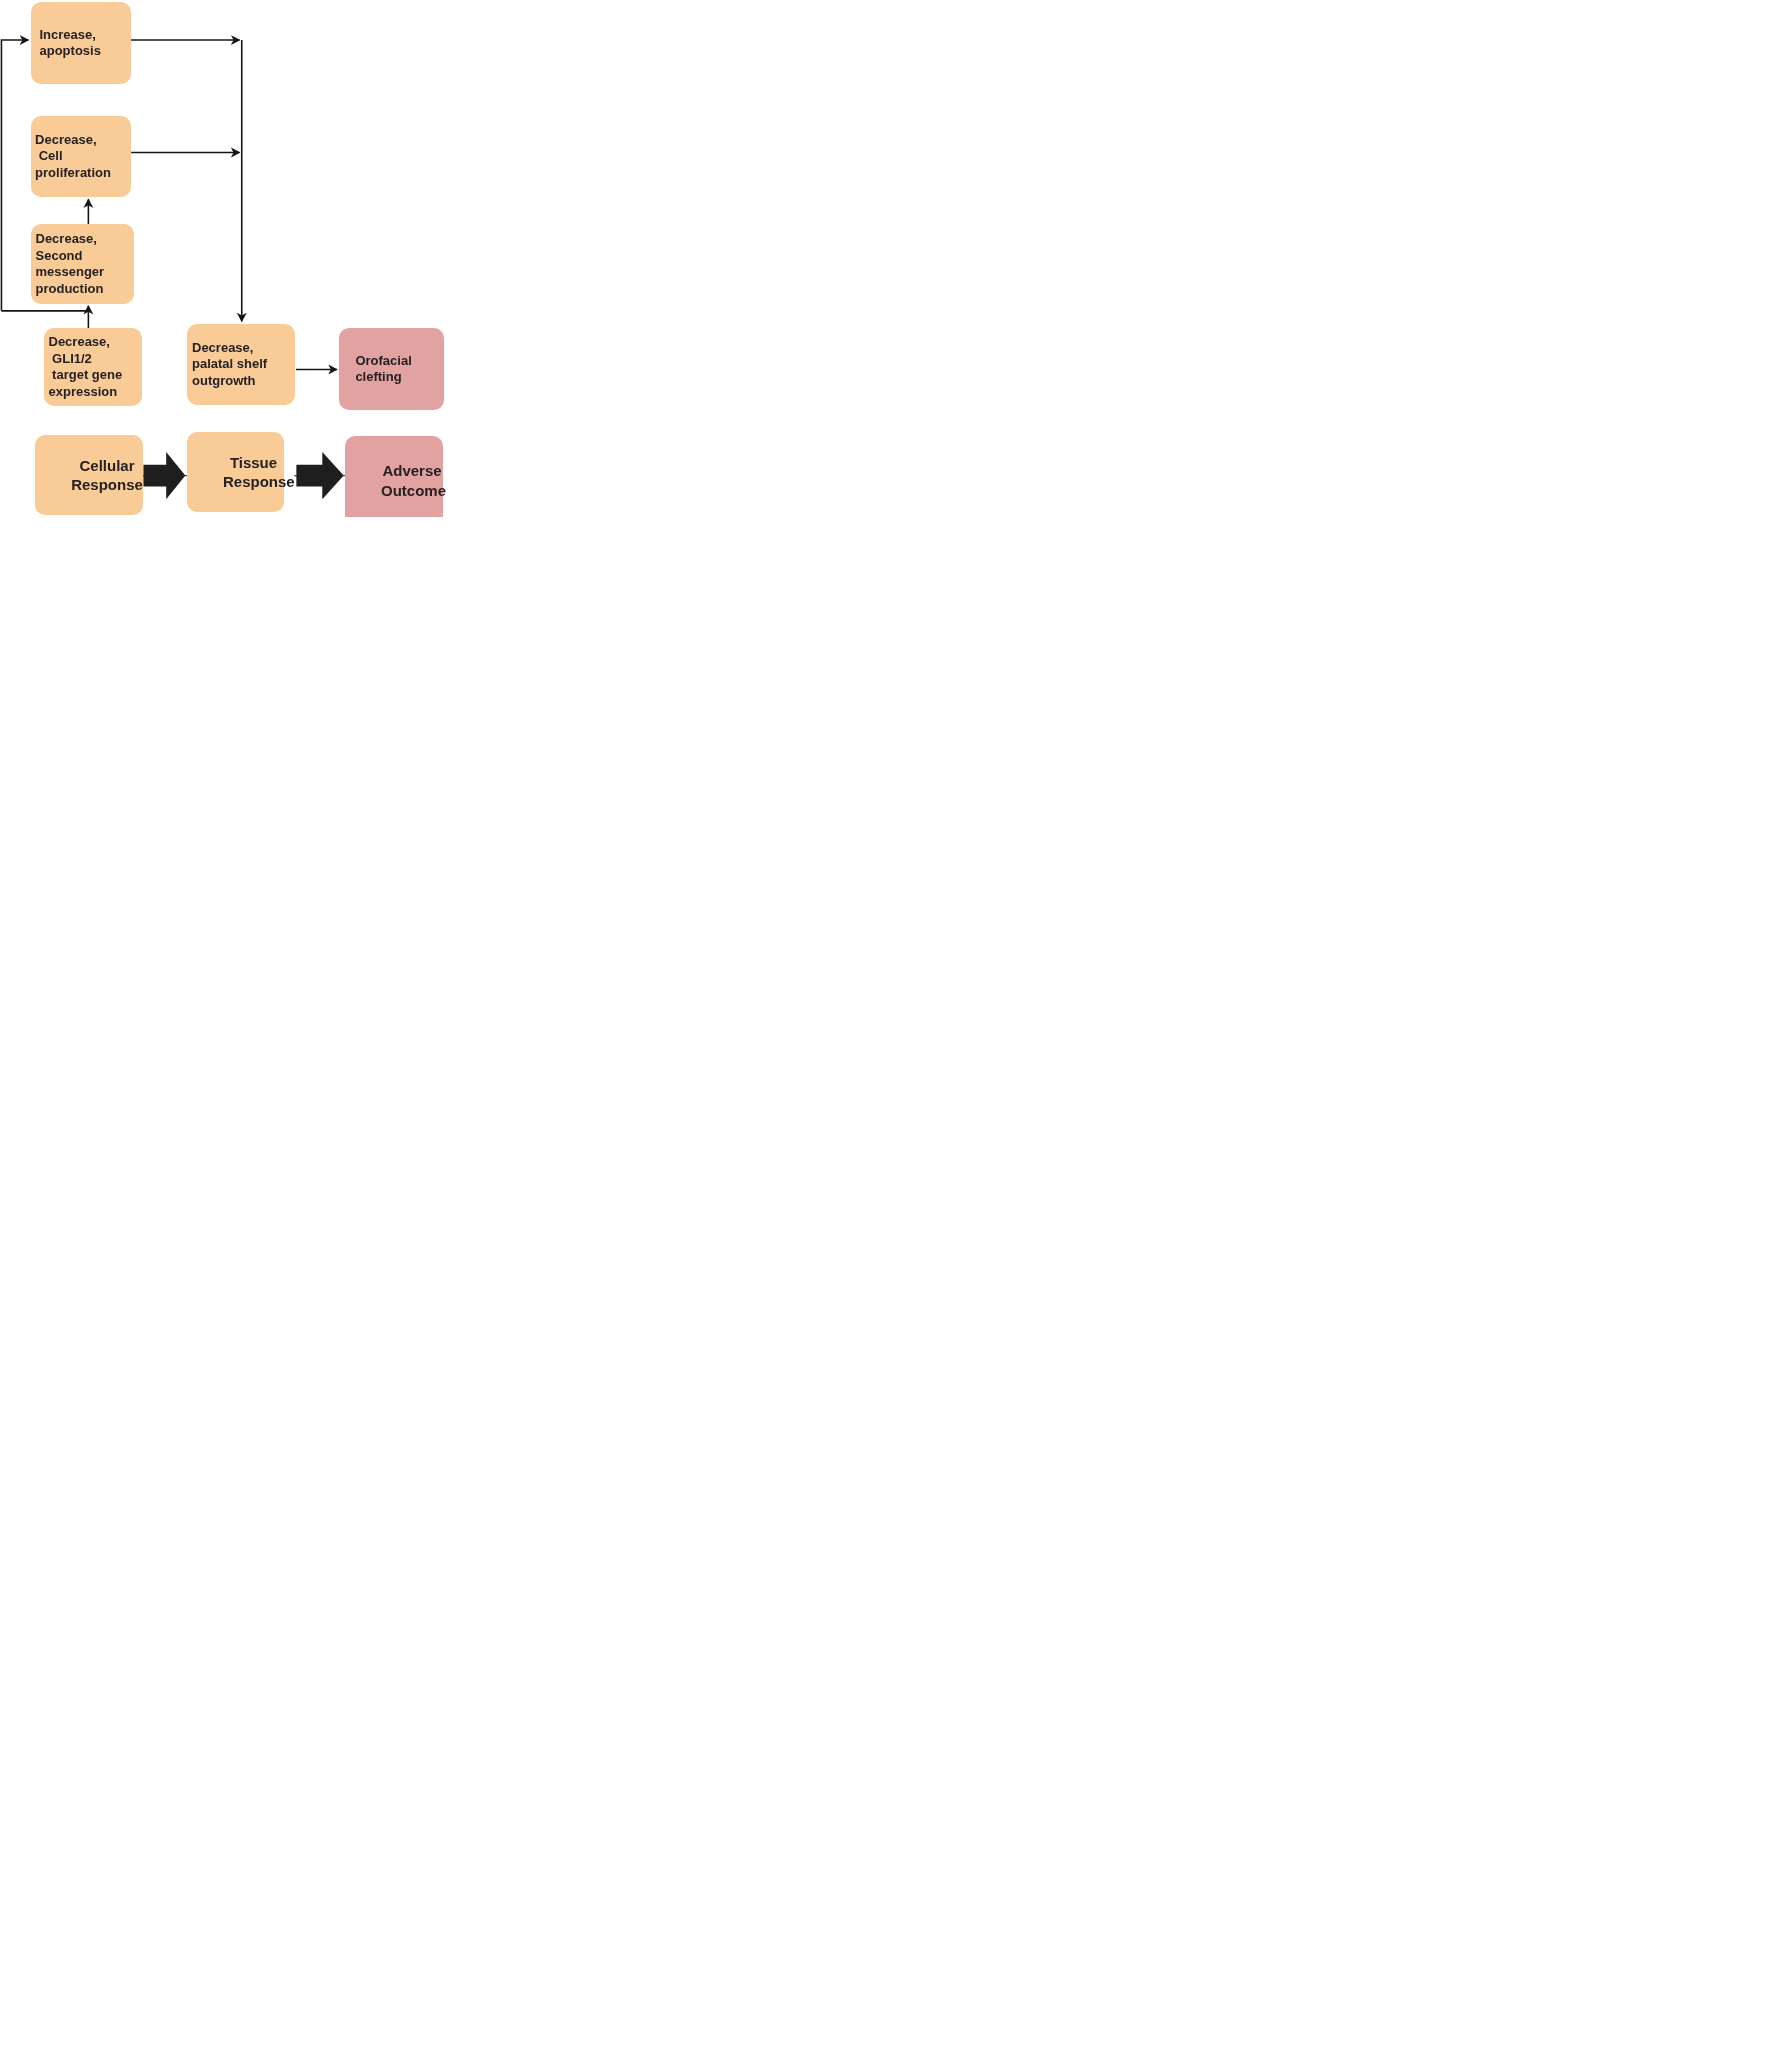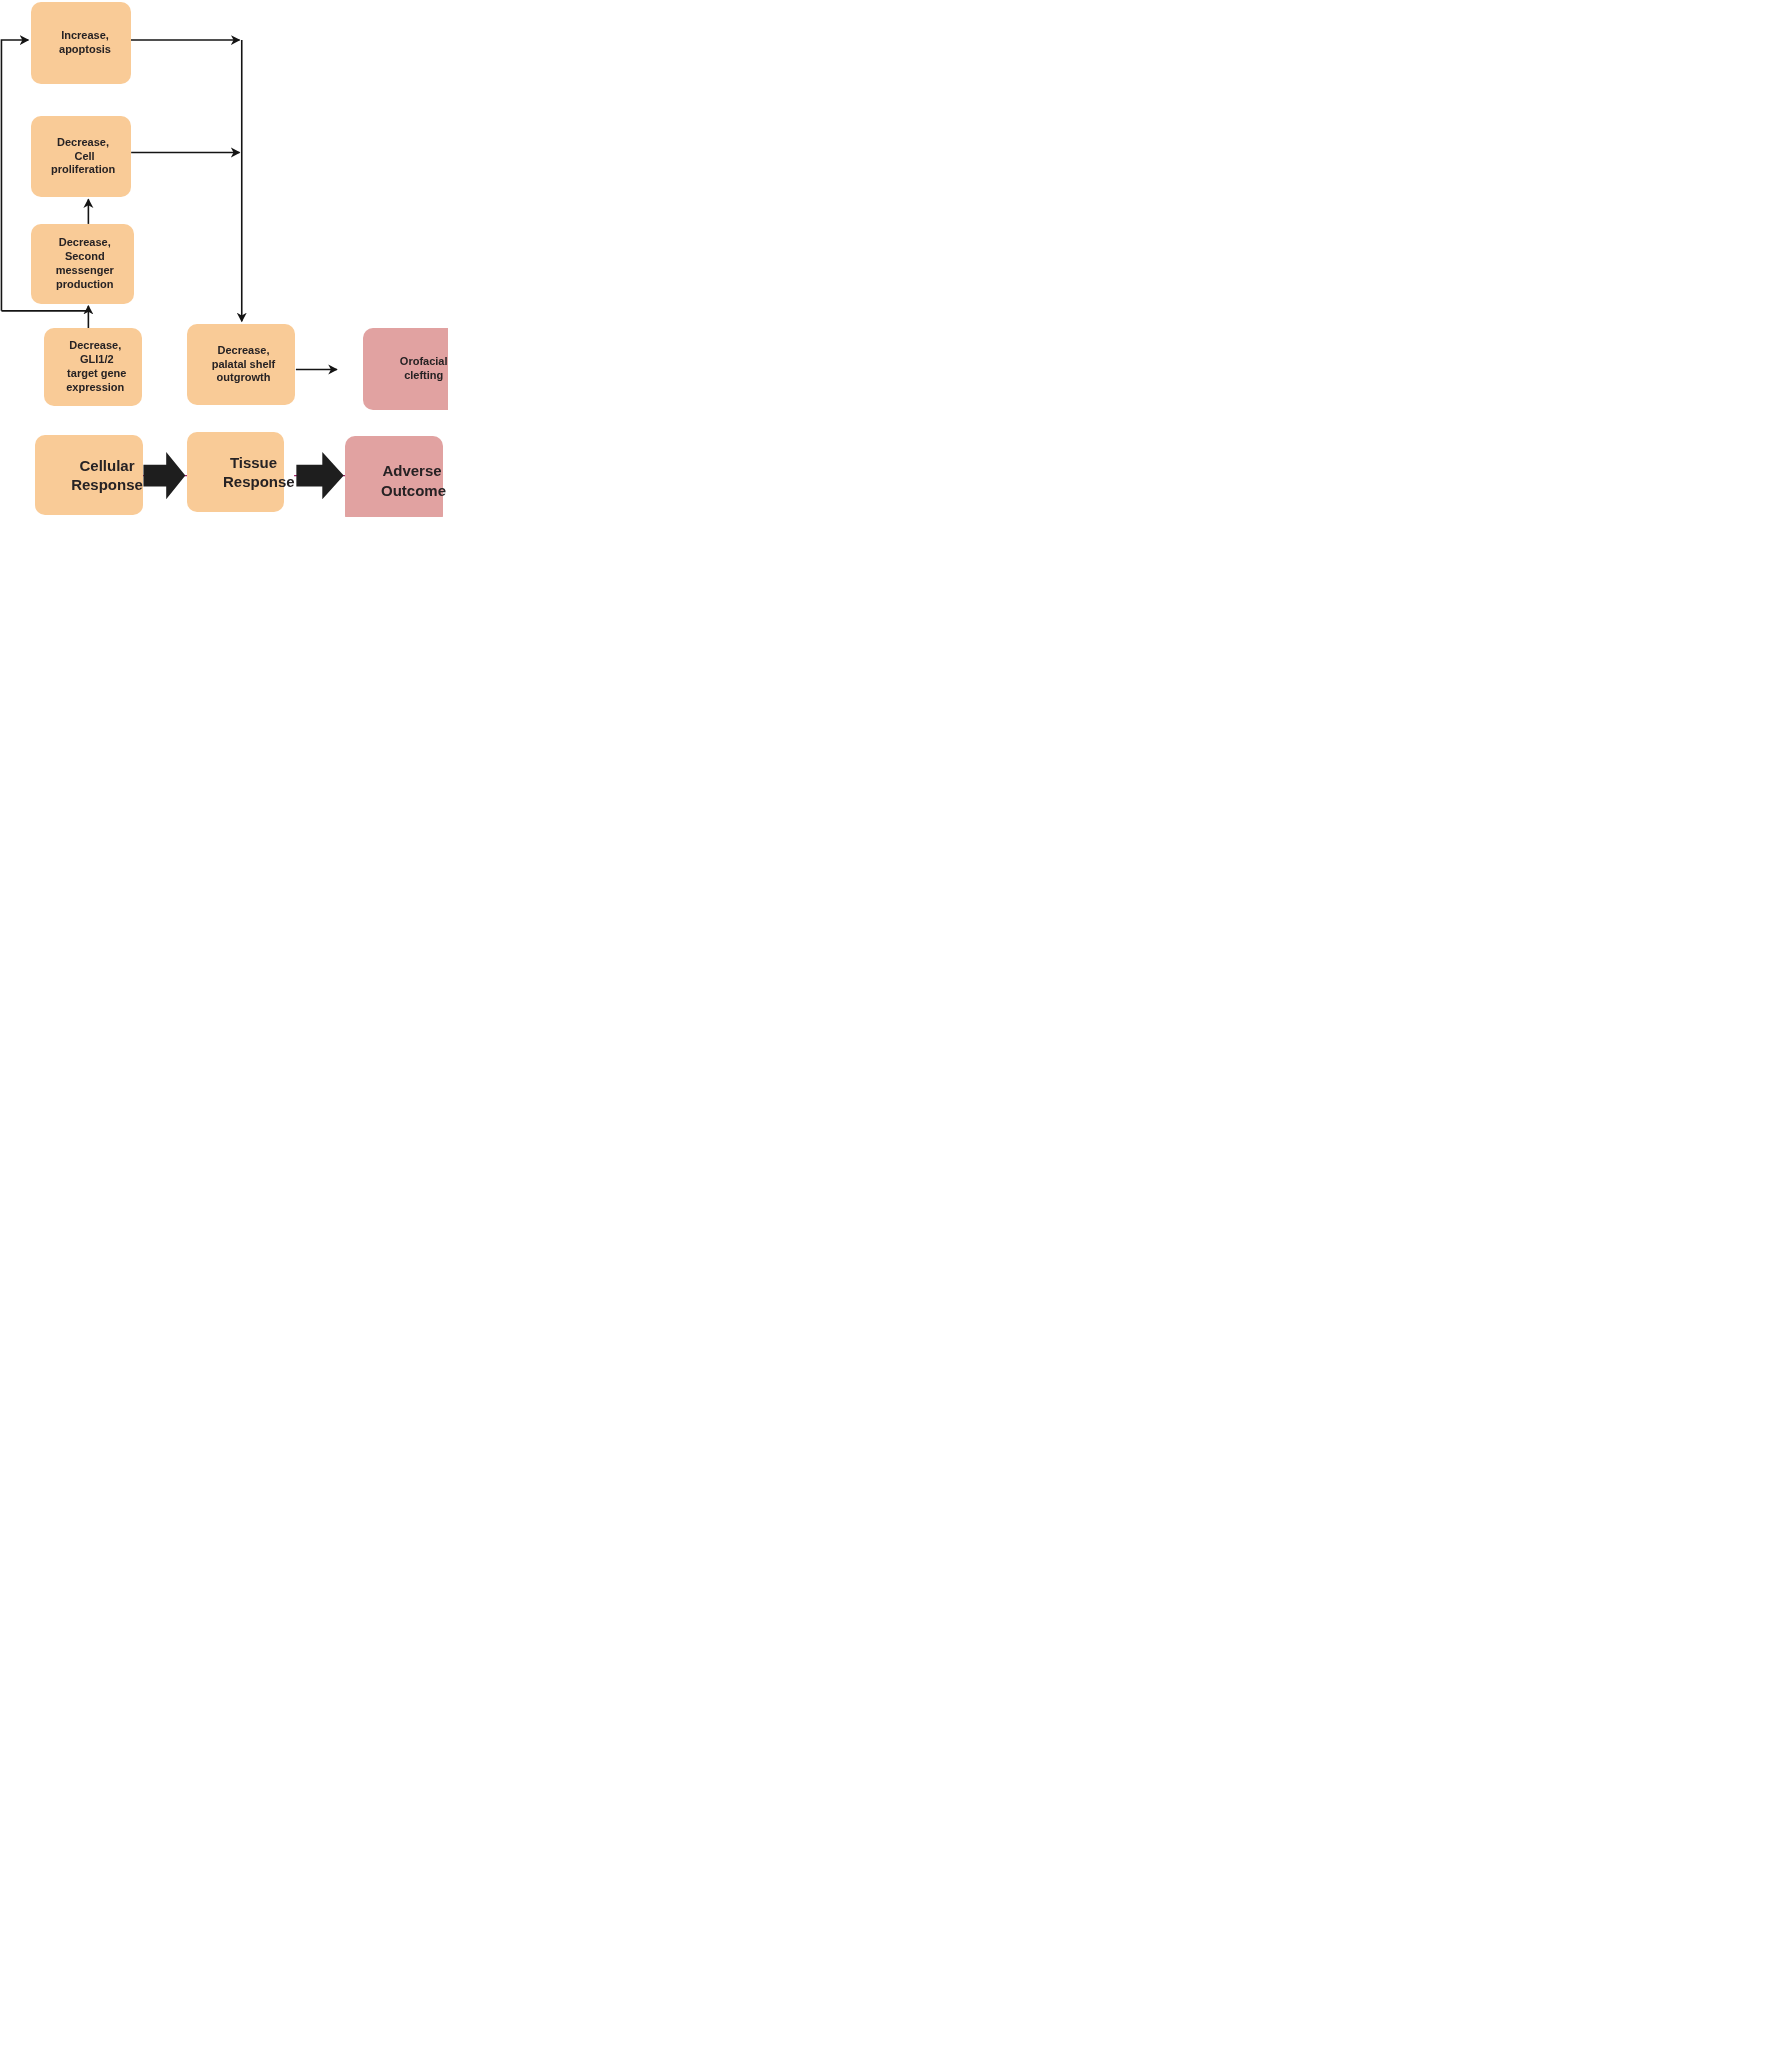--- a/index.html
+++ b/index.html
@@ -29,31 +29,31 @@
     border-radius:10px;
     display:flex;flex-direction:column;justify-content:center;
     box-sizing:border-box;
     color:var(--text);
     font-weight:700;
   }
   .node.orange{background:var(--node-fill-orange);}
   .node.pink{background:var(--node-fill-pink);}
   .label{
     white-space:pre;
-    font-size:11px;line-height:1.27;
-    text-align:center;
+    font-size:13px;line-height:1.27;
+    text-align:left;
   }
   .bottom .label{font-size:15px;line-height:1.3;text-align:center;padding-left:36px;}
   
   #node-a{left:30.5px;top:2.3px;width:100px;height:82px;padding-left:9px;}
   #node-b{left:31px;top:116px;width:100px;height:81px;padding-left:4.1px;}
   #node-c{left:31px;top:224px;width:103px;height:80px;padding-left:4.5px;}
   #node-d{left:44px;top:328px;width:98px;height:78px;padding-left:4.5px;}
   #node-e{left:187px;top:324px;width:108px;height:81px;padding-left:5px;}
-  #node-f{left:339px;top:328px;width:105px;height:82px;padding-left:16.4px;margin-left:24px;}
+  #node-f{left:339px;top:328px;width:105px;height:82px;padding-left:16.4px;}
   #node-g{left:35px;top:435px;width:108px;height:80px;}
   #node-h{left:187px;top:432px;width:97px;height:80px;}
   #node-i{left:345px;top:436px;width:98px;height:89px;}
 </style>
 </head>
 <body>
 
 <div class="canvas">
 
   <svg class="connector-layer" width="448" height="517" viewBox="0 0 984 1136">

